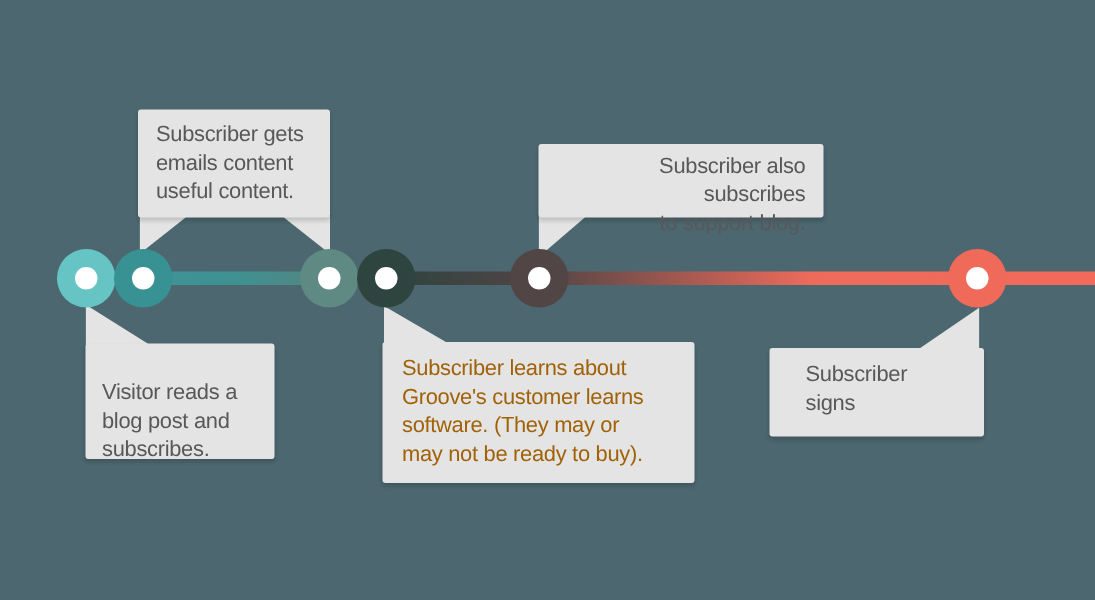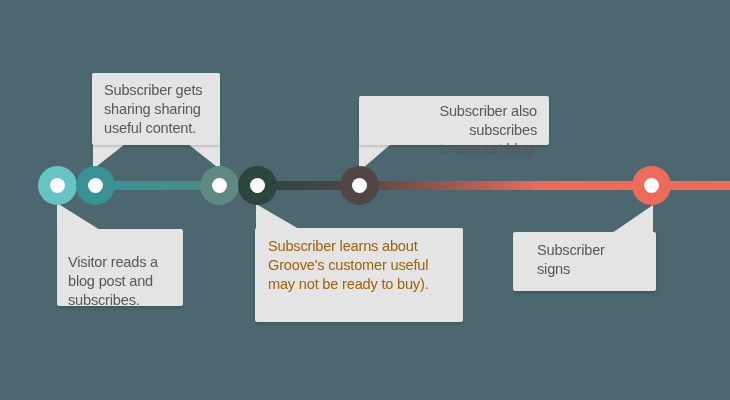--- a/index.html
+++ b/index.html
@@ -55,38 +55,39 @@
 
   <div class="tail tail-a-left" style="background: rgb(228, 228, 228);"></div>
   <div class="tail tail-a-right" style="background: rgb(228, 228, 228);"></div>
   <div class="tail tail-b" style="background: rgb(228, 228, 228);"></div>
   <div class="tail tail-c" style="background: rgb(228, 228, 228);"></div>
   <div class="tail tail-d" style="background: rgb(228, 228, 228);"></div>
   <div class="tail tail-e" style="background: rgb(228, 228, 228);"></div>
 
   <div class="callout co-a" style="background: rgb(228, 228, 228); color: rgb(88, 88, 90);">
     <div>Subscriber gets</div>
-    <div>sharing sharing</div>
+    <div>emails content</div>
     <div>useful content.</div>
   </div>
 
   <div class="callout co-b" style="background: rgb(228, 228, 228); color: rgb(88, 88, 90); text-align: right;">
     <div>Subscriber also subscribes</div>
     <div>to support blog.</div>
   </div>
 
   <div class="callout co-c" style="background: rgb(228, 228, 228); color: rgb(88, 88, 90);">
     <div>Visitor reads a</div>
     <div>blog post and</div>
     <div>subscribes.</div>
   </div>
 
   <div class="callout co-d" style="background: rgb(228, 228, 228); color: #a16207;">
     <div>Subscriber learns about</div>
-    <div>Groove's customer useful</div>
+    <div>Groove's customer learns</div>
+    <div>software. (They may or</div>
     <div>may not be ready to buy).</div>
   </div>
 
   <div class="callout co-e" style="background: rgb(228, 228, 228); color: rgb(88, 88, 90);">
     <div>Subscriber signs</div>
   </div>
 
   <div class="dot dot1" style="background: rgb(103, 196, 196);">
     <div class="core" style="background: rgb(255, 255, 255);"></div>
   </div>

